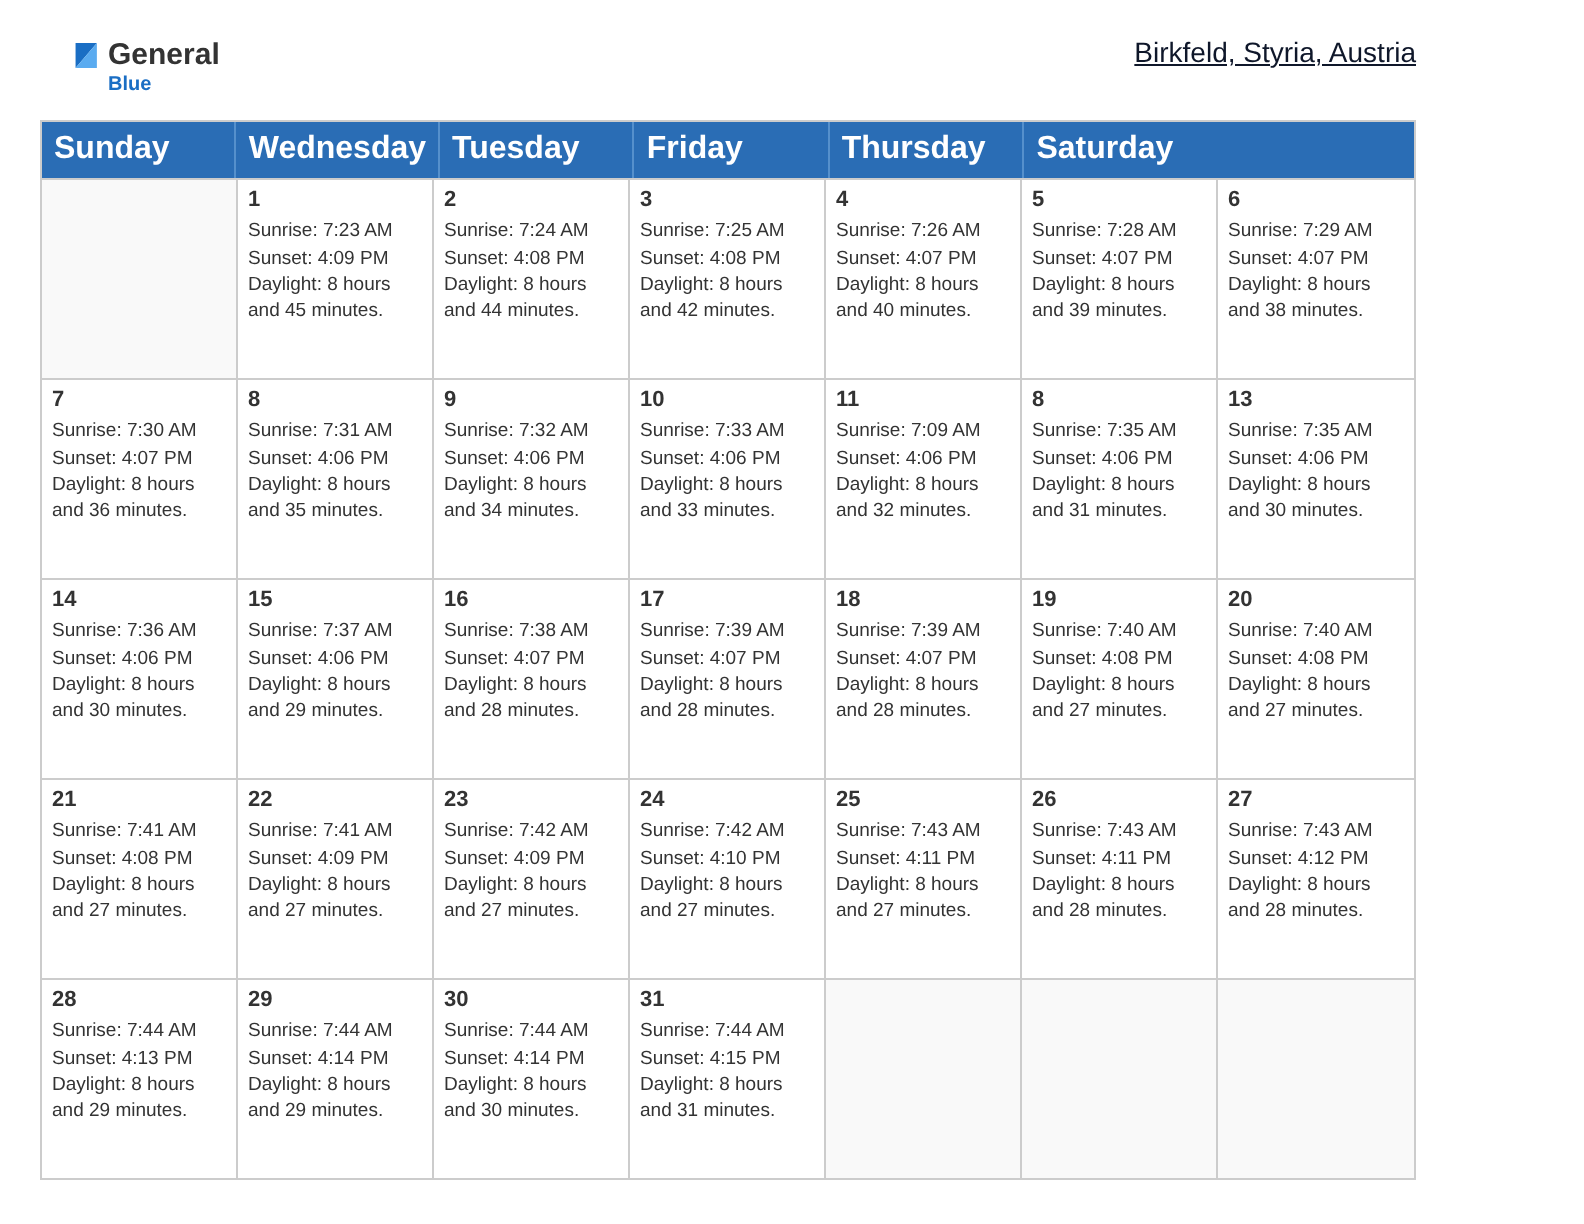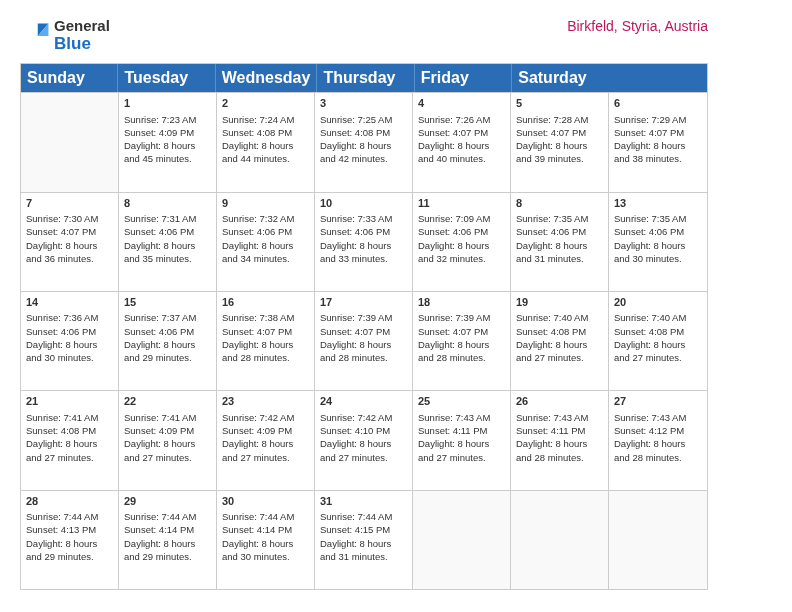--- a/index.html
+++ b/index.html
@@ -32,40 +32,41 @@
       display: flex;
       flex-direction: column;
       line-height: 1.1;
     }
     .logo-general {
       font-size: 15px;
       font-weight: bold;
       color: #333;
     }
     .logo-blue {
-      font-size: 17px;
+      font-size: 10px;
       font-weight: bold;
       color: #1a6ec4;
     }
     .logo-icon {
       width: 32px;
       height: 32px;
     }
     .title-block {
       text-align: right;
     }
     .month-title {
       font-size: 32px;
       font-weight: bold;
       color: #333;
       line-height: 1.1;
     }
     .subtitle {
       font-size: 14px;
-      color: #be185d;
+      color: #0f172a;
+      text-decoration: underline;
     }
     .calendar {
       border: 1px solid #ccc;
       flex: 1;
       display: flex;
       flex-direction: column;
     }
     .cal-header {
       display: grid;
       grid-template-columns: repeat(7, 1fr);
@@ -127,24 +128,24 @@
       </div>
     </div>
     <div class="title-block">
       <div class="subtitle">Birkfeld, Styria, Austria</div>
     </div>
   </div>
 
   <div class="calendar">
     <div class="cal-header" id="cal-header">
         <div class="cal-header-cell">Sunday</div>
+        <div class="cal-header-cell">Wednesday</div>
         <div class="cal-header-cell">Tuesday</div>
-        <div class="cal-header-cell">Wednesday</div>
+        <div class="cal-header-cell">Friday</div>
         <div class="cal-header-cell">Thursday</div>
-        <div class="cal-header-cell">Friday</div>
         <div class="cal-header-cell">Saturday</div>
       </div>
     <div class="cal-body" id="cal-body">
         <div class="cal-row">
           <div class="cal-cell empty"></div>
           <div class="cal-cell">
             <span class="day-num">1</span>
             <span class="cell-line">Sunrise: 7:23 AM</span>
             <span class="cell-line">Sunset: 4:09 PM</span>
             <span class="cell-line">Daylight: 8 hours</span>

